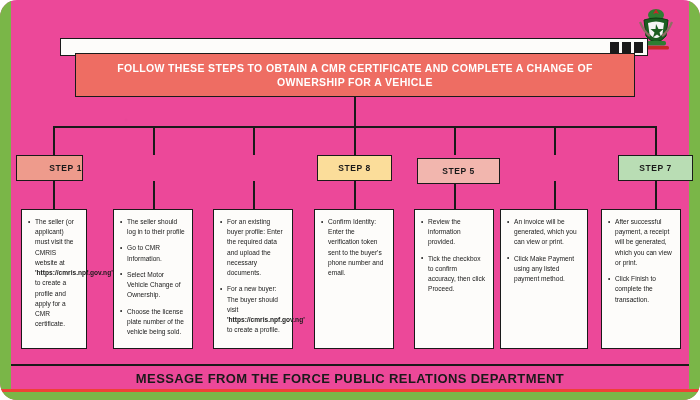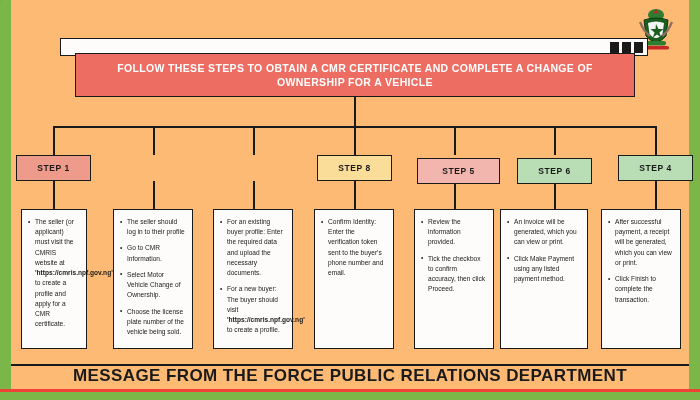--- a/index.html
+++ b/index.html
@@ -6,22 +6,23 @@
   html, body {
     margin: 0; padding: 0;
     width: 700px; height: 400px;
     background: #ffffff;
     font-family: "Liberation Sans", sans-serif;
     overflow: hidden;
   }
   #page {
     position: relative;
     width: 700px; height: 400px;
-    background: #fdba74;
+    background: #ec4899;
     overflow: hidden;
+    border-radius: 17px;
   }
   
   .edge-left, .edge-right {
     position: absolute; top: 0; bottom: 0; width: 11px;
     background: #7ab648;
   }
   .edge-left { left: 0; }
   .edge-right { right: 0; }
   .edge-bottom {
     position: absolute; left: 0; right: 0; bottom: 0; height: 8px;
@@ -114,21 +115,21 @@
   .step-body li b { font-weight: bold; }
 
   
   .footer-rule {
     position: absolute; left: 11px; right: 11px; bottom: 34px;
     height: 1.6px; background: #1a1a1a;
   }
   .footer-text {
     position: absolute; left: 0; right: 0; bottom: 14px;
     text-align: center;
-    font-size: 17px; font-weight: bold; color: #1a1a1a;
+    font-size: 13px; font-weight: bold; color: #1a1a1a;
     letter-spacing: .4px;
   }
   
   .paper-noise {
     position: absolute; inset: 0;
     pointer-events: none;
     background:
       radial-gradient(circle at 18% 30%, rgba(0,0,0,.025) 0 1px, transparent 2px),
       radial-gradient(circle at 62% 72%, rgba(0,0,0,.02) 0 1px, transparent 2px),
       linear-gradient(115deg, rgba(0,0,0,.018) 0 2px, transparent 2px 60px);
@@ -183,34 +184,31 @@
   <div class="conn" style="left:655px; top:126px; width:1.5px; height:29px;"></div>
 
   <div class="conn" style="left:53px;  top:181px; width:1.5px; height:28px;"></div>
   <div class="conn" style="left:153px; top:181px; width:1.5px; height:28px;"></div>
   <div class="conn" style="left:253px; top:181px; width:1.5px; height:28px;"></div>
   <div class="conn" style="left:354px; top:181px; width:1.5px; height:28px;"></div>
   <div class="conn" style="left:454px; top:181px; width:1.5px; height:28px;"></div>
   <div class="conn" style="left:554px; top:181px; width:1.5px; height:28px;"></div>
   <div class="conn" style="left:655px; top:181px; width:1.5px; height:28px;"></div>
 
-  <div class="step-head" id="head0" style="left: 16px; top: 155px; width: 75px; background: rgb(238, 155, 140);">
+  <div class="step-head" id="head0" style="left: 16px; top: 155px; width: 67px; background: rgb(238, 155, 140); justify-content: flex-end;">
       <span>STEP 1</span>
     </div>
   <div class="step-head" id="head3" style="left: 317px; top: 155px; width: 75px; background: rgb(251, 221, 154);">
       <span>STEP 8</span>
     </div>
   <div class="step-head" id="head4" style="left: 417px; top: 158px; width: 83px; background: rgb(242, 182, 174);">
       <span>STEP 5</span>
     </div>
-  <div class="step-head" id="head5" style="left: 517px; top: 158px; width: 75px; background: rgb(185, 221, 180);">
-      <span>STEP 6</span>
-    </div>
   <div class="step-head" id="head6" style="left: 618px; top: 155px; width: 75px; background: rgb(185, 221, 180);">
-      <span>STEP 4</span>
+      <span>STEP 7</span>
     </div>
 
   <div class="step-body" style="left:21px;  top:209px; width:66px;  height:140px;">
       <ul id="body0">
         <li>The seller (or applicant) must visit the CMRIS website at <b>'https://cmris.npf.gov.ng'</b> to create a profile and apply for a CMR certificate.</li>
       </ul>
     </div>
   <div class="step-body" style="left:113px; top:209px; width:80px;  height:140px;">
       <ul id="body1">
         <li>The seller should log in to their profile</li>

